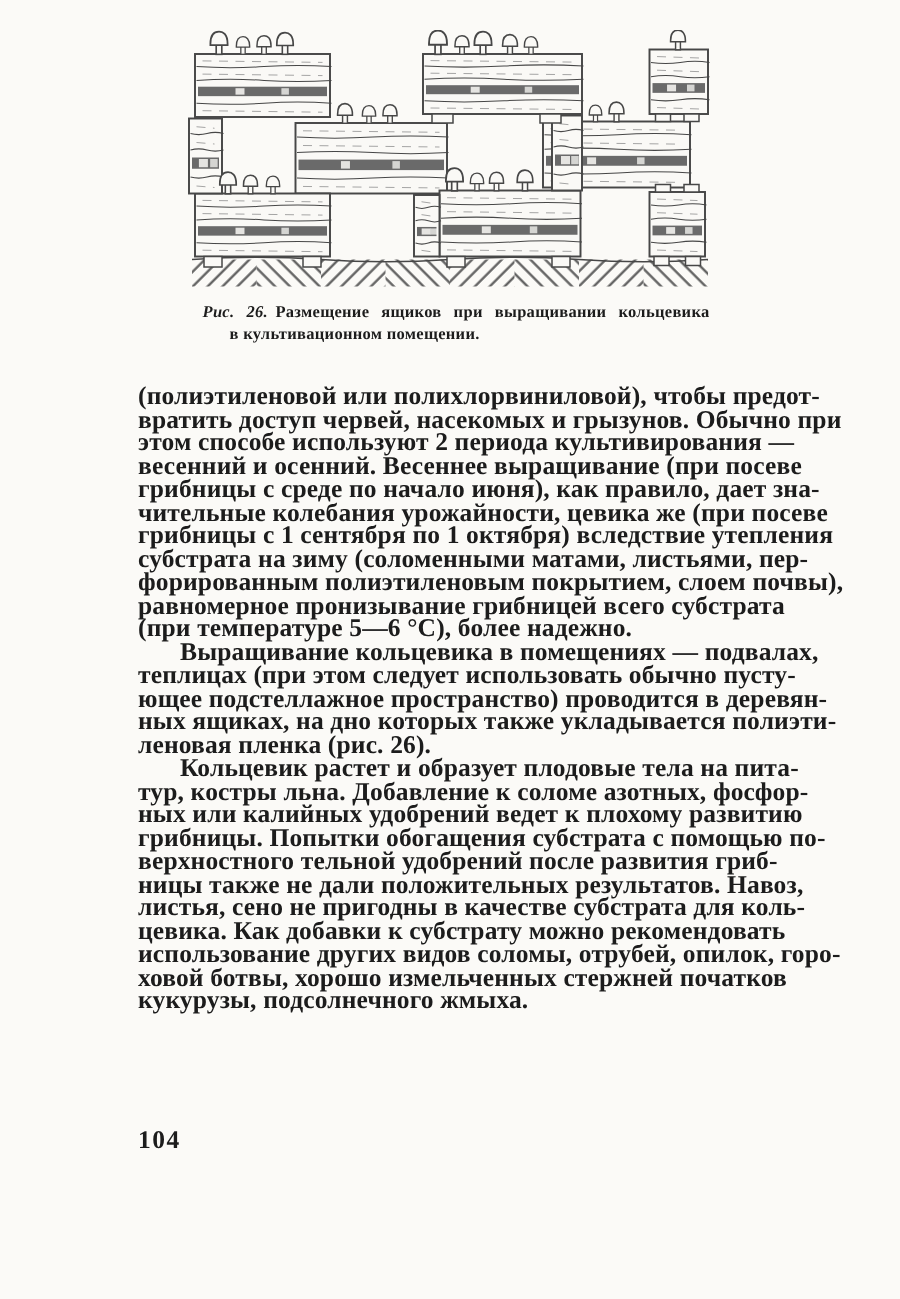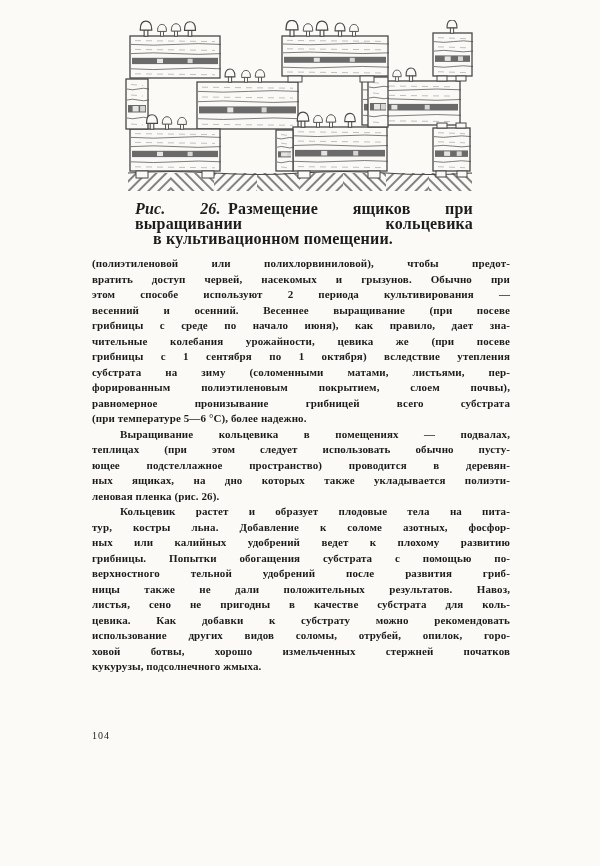--- a/index.html
+++ b/index.html
@@ -12,42 +12,42 @@
     color:#1c1c1c;
   }
   
   .figure-wrap{
     position:absolute;left:110px;top:20px;width:368px;height:176px;
   }
   .figure-wrap svg{display:block;width:368px;height:176px;}
   
   .caption{
     position:absolute;left:135px;top:201px;width:338px;
-    font-size:16px;line-height:15px;font-weight:bold;
+    font-size:11px;line-height:15px;font-weight:bold;
     letter-spacing:0.2px;
   }
   .cap-line1{text-align:justify;text-align-last:justify;}
   .cap-line2{text-align:left;margin-left:18px;}
   .cap-label{font-style:italic;margin-right:0.45em;}
   
   .body-text{
     position:absolute;left:92px;top:256px;width:418px;
-    font-size:11px;line-height:15.5px;font-weight:bold;
+    font-size:17px;line-height:15.5px;font-weight:bold;
     letter-spacing:0.1px;
   }
   .line{
     text-align:justify;text-align-last:justify;
     height:15.5px;overflow:visible;white-space:nowrap;
   }
   .line.end{text-align-last:left;}
   .line.indent{text-indent:28px;}
   
   .page-number{
-    position:absolute;left:92px;top:730px;
-    font-size:10px;font-weight:normal;letter-spacing:1px;
+    position:absolute;left:92px;top:750px;
+    font-size:17px;font-weight:bold;letter-spacing:1px;
   }
 </style>
 </head>
 <body>
 
 <div class="page">
 
   <div class="figure-wrap" id="figure">
       <svg viewBox="0 0 368 176" xmlns="http://www.w3.org/2000/svg">
         <defs>

